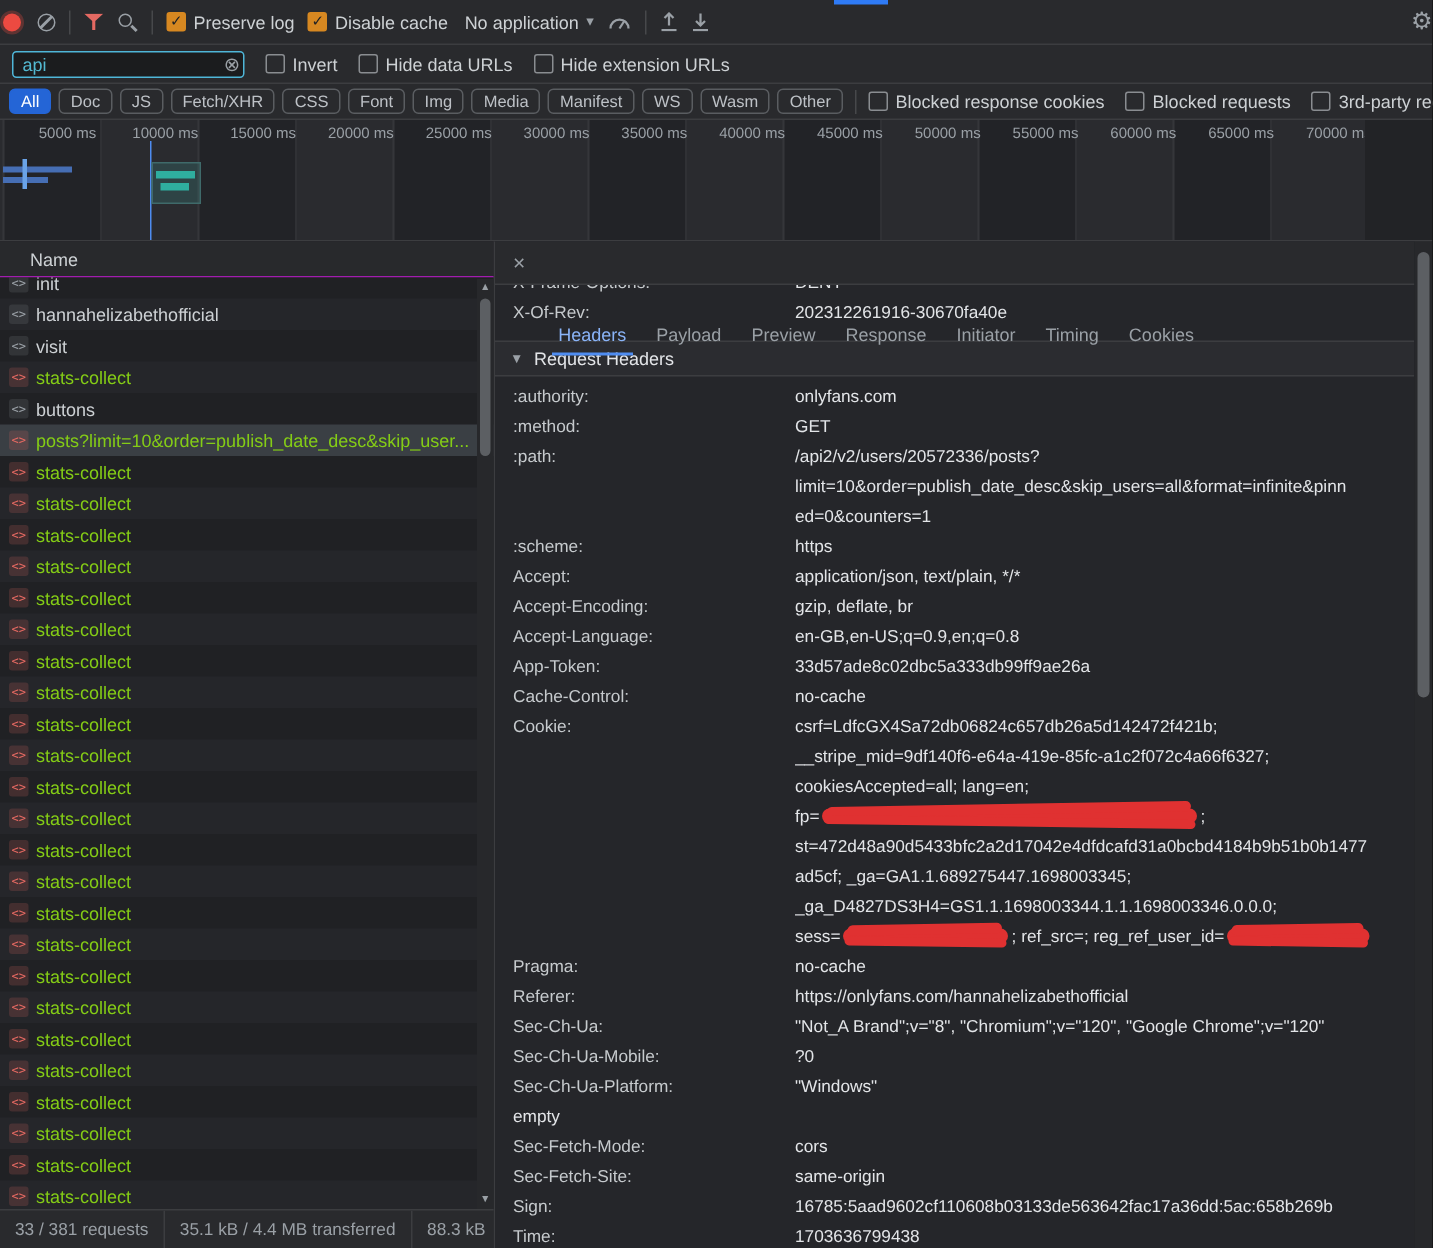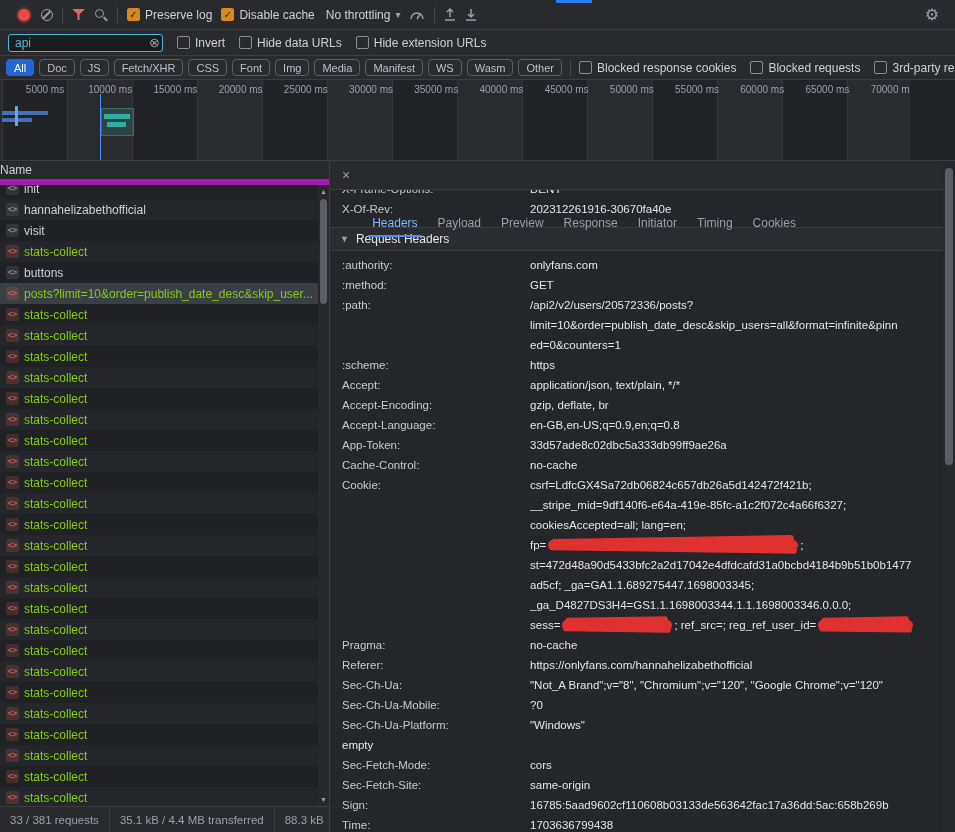--- a/index.html
+++ b/index.html
@@ -5,21 +5,21 @@
   html,body{margin:0;padding:0;background:#111;}
   *{box-sizing:border-box;}
   .devtools{
     position:relative;width:955px;height:832px;overflow:hidden;
     background:#202124;color:#dfe1e5;
     font-family:"Liberation Sans","DejaVu Sans",sans-serif;font-size:12px;
     user-select:none;
   }
   
   .toolbar{height:30px;background:#292a2d;border-bottom:1px solid #3c3d40;
-    display:flex;align-items:center;gap:9px;padding:0 16px;position:relative;}
+    display:flex;align-items:center;gap:9px;padding:0 0;position:relative;}
   .blue-strip{position:absolute;left:556px;top:0;width:36px;height:3px;background:#2f7bf6;}
   .tb-sep{width:1px;height:16px;background:#47484b;flex:none;}
   .flex-spacer{flex:1;}
   .tb-icon{flex:none;display:inline-flex;align-items:center;justify-content:center;}
   .rec{width:12px;height:12px;border-radius:50%;background:#ec4a41;box-shadow:0 0 0 2px rgba(236,74,65,.28);margin:0 2px;}
   .clear{width:12px;height:12px;border-radius:50%;border:1.5px solid #9aa0a6;position:relative;}
   .clear::after{content:'';position:absolute;left:-1px;top:4px;width:11px;height:1.5px;background:#9aa0a6;transform:rotate(-45deg);}
   .funnel{width:13px;height:11px;background:#e46962;clip-path:polygon(0 0,100% 0,58% 45%,58% 100%,42% 100%,42% 45%);}
   .search{width:14px;height:14px;position:relative;}
   .search::before{content:'';position:absolute;left:1px;top:1px;width:7px;height:7px;border:1.5px solid #9aa0a6;border-radius:50%;}
@@ -58,22 +58,22 @@
   .ov-bar{position:absolute;}
   .ov-b1{left:2px;top:31px;width:46px;height:4px;background:#466eb4;}
   .ov-b2{left:2px;top:38px;width:30px;height:4px;background:#466eb4;}
   .ov-b3{left:15px;top:26px;width:3px;height:20px;background:#6aa3e8;}
   .ov-sel{left:101px;top:28px;width:33px;height:28px;background:rgba(64,180,170,.18);border:1px solid #3f6a6a;}
   .ov-t1{left:104px;top:34px;width:26px;height:5px;background:#2fae9f;}
   .ov-t2{left:107px;top:42px;width:19px;height:5px;background:#2fae9f;}
   
   .content{display:flex;height:671px;position:relative;}
   .left-col{width:330px;flex:none;border-right:1px solid #3c3d40;display:flex;flex-direction:column;position:relative;background:#202124;}
-  .name-header{height:24px;flex:none;border-bottom:6px solid #a21caf;display:flex;align-items:center;
-    padding-left:0;color:#cdd1d4;background:#28292c;}
+  .name-header{height:24px;flex:none;border-bottom:1px solid #a21caf;display:flex;align-items:center;
+    padding-left:20px;color:#cdd1d4;background:#28292c;}
   .req-rows{flex:1;overflow:hidden;}
   .req-row{height:21px;display:flex;align-items:center;gap:5px;padding-left:6px;white-space:nowrap;overflow:hidden;}
   .req-row:first-child{margin-top:-7px;}
   .req-row.even{background:#202124;}
   .req-row.odd{background:#25262a;}
   .req-row.selected{background:#3a3f44;}
   .req-icon{width:13px;height:13px;border-radius:2px;font-size:8px;display:flex;align-items:center;justify-content:center;
     flex:none;font-family:"DejaVu Sans Mono",monospace;color:#9aa0a6;background:rgba(154,160,166,.15);}
   .req-row.error .req-icon{color:#e46962;background:rgba(228,105,98,.18);}
   .req-label{color:#cdd1d4;}
@@ -127,21 +127,21 @@
     <span class="tb-sep"></span>
     <label class="cb">
       <span class="cbbox checked"></span>
       <span>Preserve log</span>
     </label>
     <label class="cb">
       <span class="cbbox checked"></span>
       <span>Disable cache</span>
     </label>
     <span class="throttle">
-      <span>No throttling</span>
+      <span>No application</span>
       <span class="caret">▾</span>
     </span>
     <span class="tb-icon">
       <svg width="16" height="13" viewBox="0 0 16 13">
           <path d="M2 11a6 6 0 0 1 12 0" fill="none" stroke="#9aa0a6" stroke-width="1.5"></path>
           <line x1="8" y1="11" x2="11.5" y2="5.5" stroke="#9aa0a6" stroke-width="1.5"></line>
         </svg>
     </span>
     <span class="tb-sep"></span>
     <span class="tb-icon">

